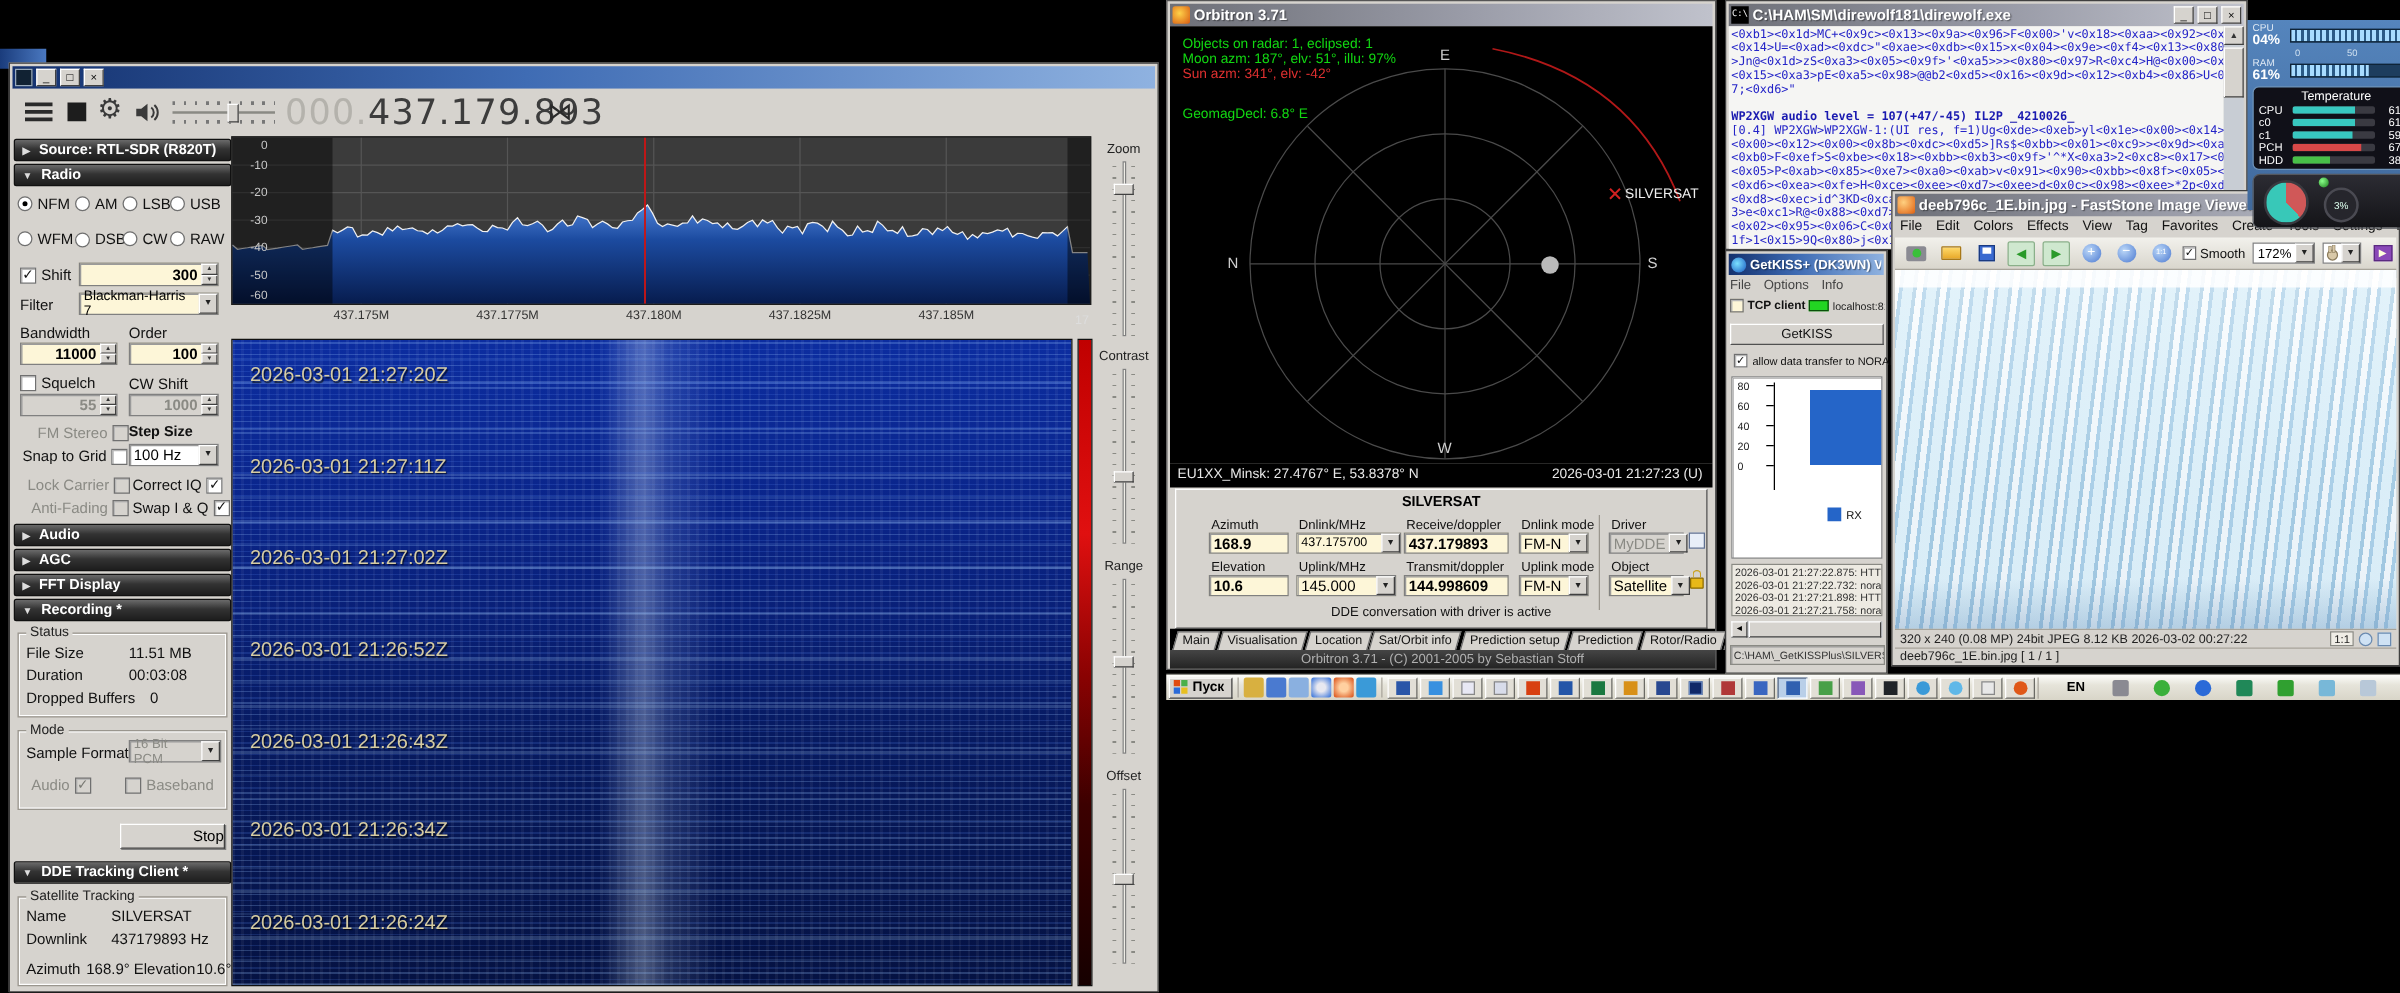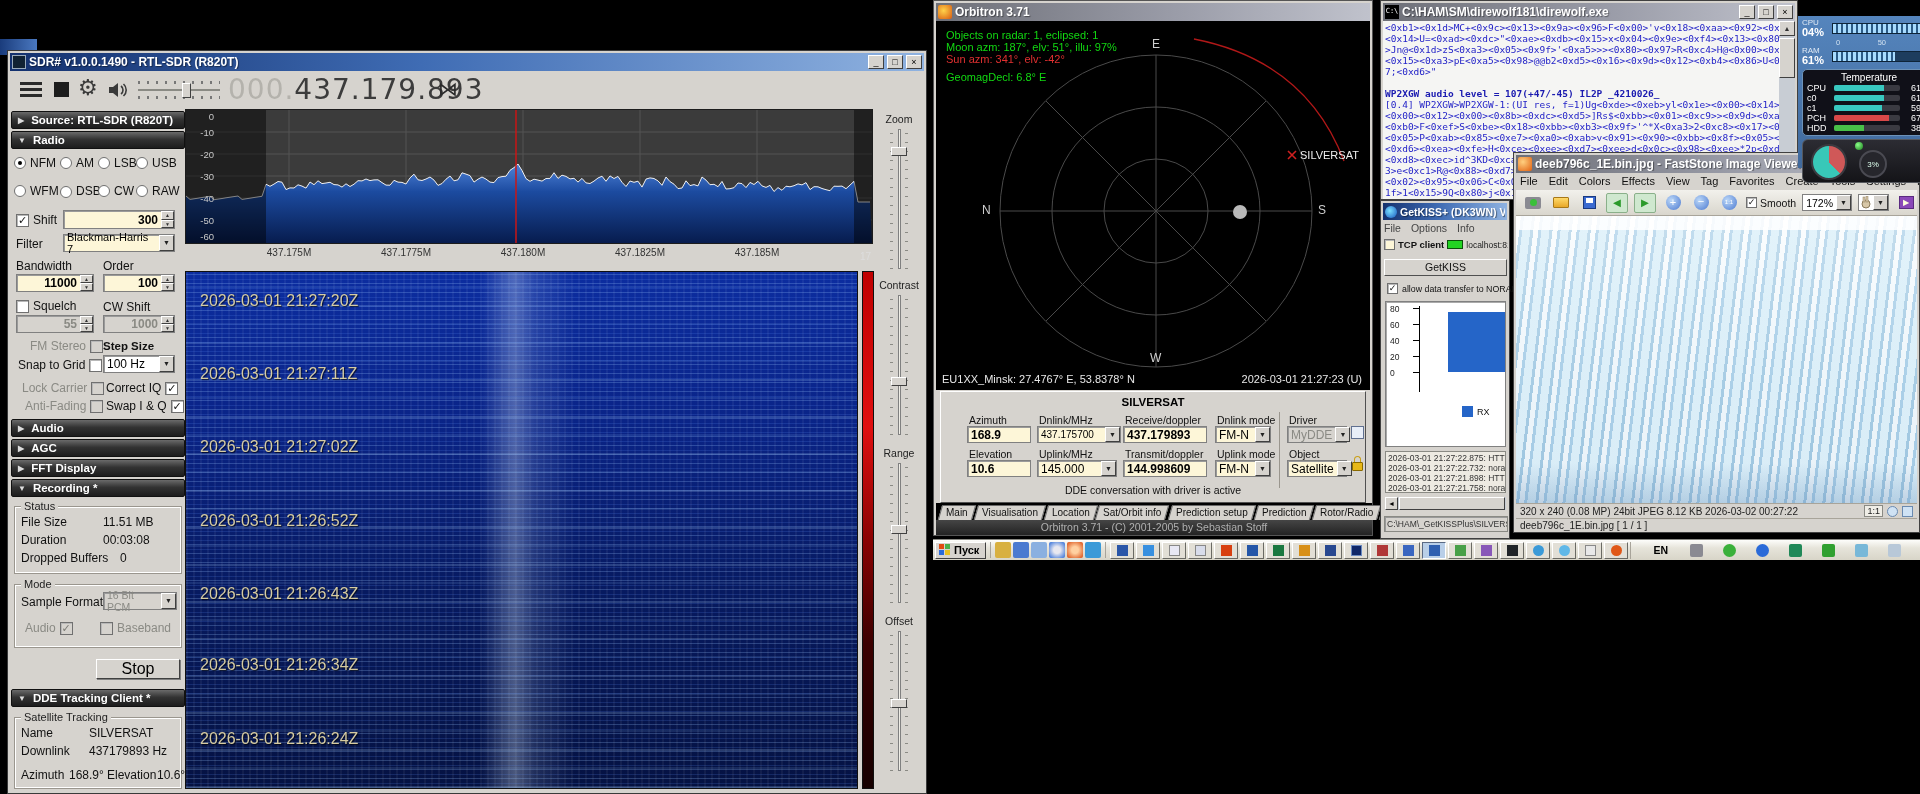--- a/index.html
+++ b/index.html
@@ -9,21 +9,21 @@
 .win{position:absolute}
 .abs{position:absolute}
 
 .tb{position:absolute;left:2px;top:2px;right:2px;height:18px;display:flex;align-items:center;padding:0 2px;gap:3px}
 .tb-active{background:linear-gradient(90deg,#14316e 0%,#3f6cb4 45%,#8fb2e0 100%)}
 .tb-inactive{background:linear-gradient(90deg,#6e7078 0%,#9a9ca8 55%,#c0c2cc 100%)}
 .tb .t{color:#fff;font-weight:bold;font-size:12px;white-space:nowrap;overflow:hidden;flex:1;text-shadow:1px 1px 1px rgba(0,0,0,.45)}
 .wbtn{width:16px;height:14px;background:#d6d3ce;border:1px solid;border-color:#fff #404040 #404040 #fff;font-size:9px;line-height:12px;text-align:center;color:#000;flex:none}
 .wicon{width:14px;height:14px;flex:none}
 
-.btn{background:#d6d3ce;border:1px solid;border-color:#fff #404040 #404040 #fff;box-shadow:1px 1px 0 #808080;font-size:16px;text-align:center;color:#000}
+.btn{background:#d6d3ce;border:1px solid;border-color:#fff #404040 #404040 #fff;box-shadow:1px 1px 0 #808080;font-size:12px;text-align:right;color:#000}
 .cb{width:13px;height:13px;background:#fff;border:1px solid #707070;box-shadow:inset 1px 1px 0 #b8b8b8;font-size:11px;line-height:11px;text-align:center;color:#111;flex:none}
 .cb.on::after{content:"✓"}
 .cb.dis{background:#d6d3ce;color:#7a7a74}
 .rad{width:12px;height:12px;border-radius:50%;background:#fff;border:1px solid #707070;position:relative;flex:none}
 .rad.on::after{content:"";position:absolute;left:3px;top:3px;width:4px;height:4px;border-radius:50%;background:#000}
 .inp{background:#fdf6d8;border:1px solid #808080;box-shadow:inset 1px 1px 0 #9a9a9a;font-size:12px;color:#000;display:flex;align-items:center}
 .inp .v{flex:1;padding:0 3px}
 .inp .v.r{text-align:right;font-weight:bold}
 .inp.dis{background:#d6d3ce;color:#8a8a84}
 .inp.dis .v{color:#8a8a84}
@@ -124,21 +124,20 @@
 </head>
 <body>
 
 <div id="screen">
 
   <div class="abs" style="left:0;top:39px;width:37px;height:16px;background:linear-gradient(90deg,#1a3c7c,#4a78c0)"></div>
 
   <div id="sdr" class="win">
     <div class="tb tb-active">
       <div class="wicon" style="background:#123;border:1px solid #9ab"></div>
-      <span class="t">SDR# v1.0.0.1490 - RTL-SDR (R820T)</span>
       <div class="wbtn">_</div>
       <div class="wbtn">□</div>
       <div class="wbtn">×</div>
     </div>
 
     <div class="abs" style="left:2px;top:20px;right:2px;height:38px;background:#d6d3ce">
       <div class="abs" style="left:10px;top:11px;width:22px;height:16px">
         <i style="display:block;height:3px;background:#2a2a2a;margin-bottom:3px"></i>
         <i style="display:block;height:3px;background:#2a2a2a;margin-bottom:3px"></i>
         <i style="display:block;height:3px;background:#2a2a2a"></i>
@@ -462,21 +461,21 @@
       </svg>
       <span class="compass" style="left:216px;top:16px">E</span>
       <span class="compass" style="left:382px;top:182px">S</span>
       <span class="compass" style="left:214px;top:330px">W</span>
       <span class="compass" style="left:46px;top:182px">N</span>
       <span class="abs" style="left:364px;top:128px;color:#efefef;font-size:11px">SILVERSAT</span>
       <div class="abs" style="left:10px;top:8px">
         <div class="orbgreen">Objects on radar: 1, eclipsed: 1</div>
         <div class="orbgreen">Moon azm: 187°, elv: 51°, illu: 97%</div>
         <div class="orbred">Sun azm: 341°, elv: -42°</div>
-        <div class="orbgreen" style="margin-top:6px">GeomagDecl: 6.8° E</div>
+        <div class="orbgreen" style="margin-top:20px">GeomagDecl: 6.8° E</div>
       </div>
     </div>
     <div class="blk"></div>
     <span class="oloc">EU1XX_Minsk: 27.4767° E, 53.8378° N</span>
     <span class="otime">2026-03-01 21:27:23 (U)</span>
 
     <div class="opanel">
       <div class="abs" style="left:0;top:4px;width:100%;text-align:center;font-size:11.5px;font-weight:bold;color:#000">SILVERSAT</div>
       <span class="oflab" style="left:28px;top:22px">Azimuth</span>
       <div class="ofin inp" style="left:26px;top:34px;width:64px">

